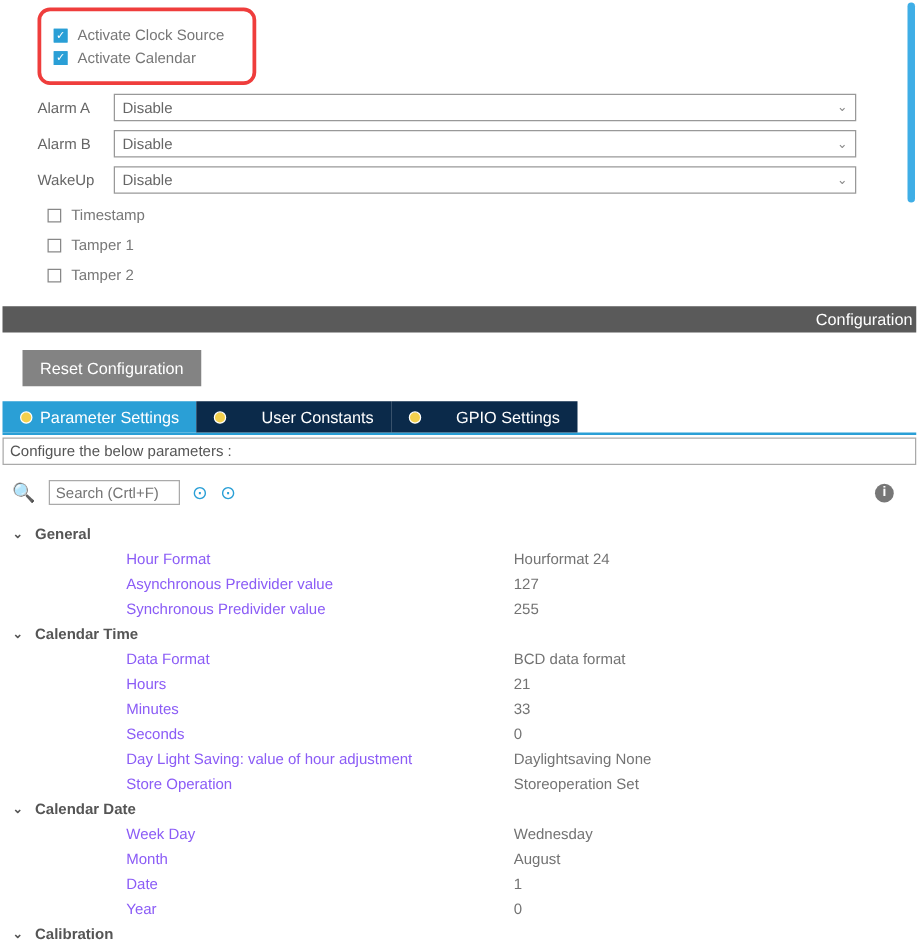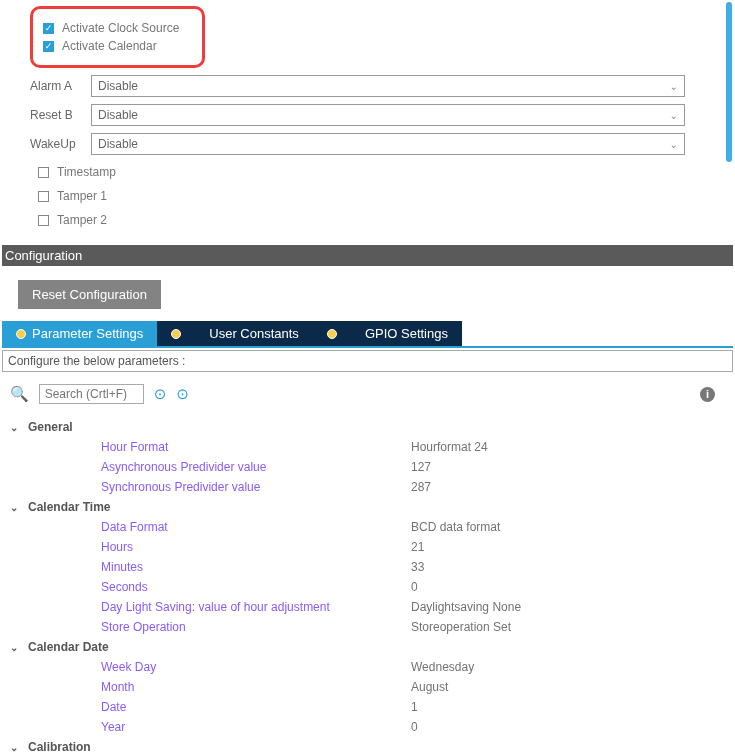--- a/index.html
+++ b/index.html
@@ -86,21 +86,21 @@
     }
     .cb-list {
       margin-left: 8px;
     }
     .cb-list .checkbox-row {
       margin: 10px 0;
     }
     .config-bar {
       background: #5a5a5a;
       color: #fff;
-      text-align: left;
+      text-align: right;
       padding: 3px;
       font-size: 13px;
       margin: 2px;
     }
     .reset-area {
       padding: 12px 18px;
     }
     .reset-btn {
       background: #838383;
       color: #fff;
@@ -222,21 +222,21 @@
     </div>
 
     <div class="select-row">
       <span class="select-label">Alarm A</span>
       <div class="select-box">
         <span>Disable</span>
         <span class="chevron">⌄</span>
       </div>
     </div>
     <div class="select-row">
-      <span class="select-label">Reset B</span>
+      <span class="select-label">Alarm B</span>
       <div class="select-box">
         <span>Disable</span>
         <span class="chevron">⌄</span>
       </div>
     </div>
     <div class="select-row">
       <span class="select-label">WakeUp</span>
       <div class="select-box">
         <span>Disable</span>
         <span class="chevron">⌄</span>
@@ -299,21 +299,21 @@
       <div class="tree-item">
           <span class="label">Hour Format</span>
           <span class="value">Hourformat 24</span>
         </div>
       <div class="tree-item">
           <span class="label">Asynchronous Predivider value</span>
           <span class="value">127</span>
         </div>
       <div class="tree-item">
           <span class="label">Synchronous Predivider value</span>
-          <span class="value">287</span>
+          <span class="value">255</span>
         </div>
     </div>
 
     <div class="tree-section">
       <div class="tree-header">
         <span class="chev">⌄</span>
         <span>Calendar Time</span>
       </div>
       <div class="tree-item">
           <span class="label">Data Format</span>

